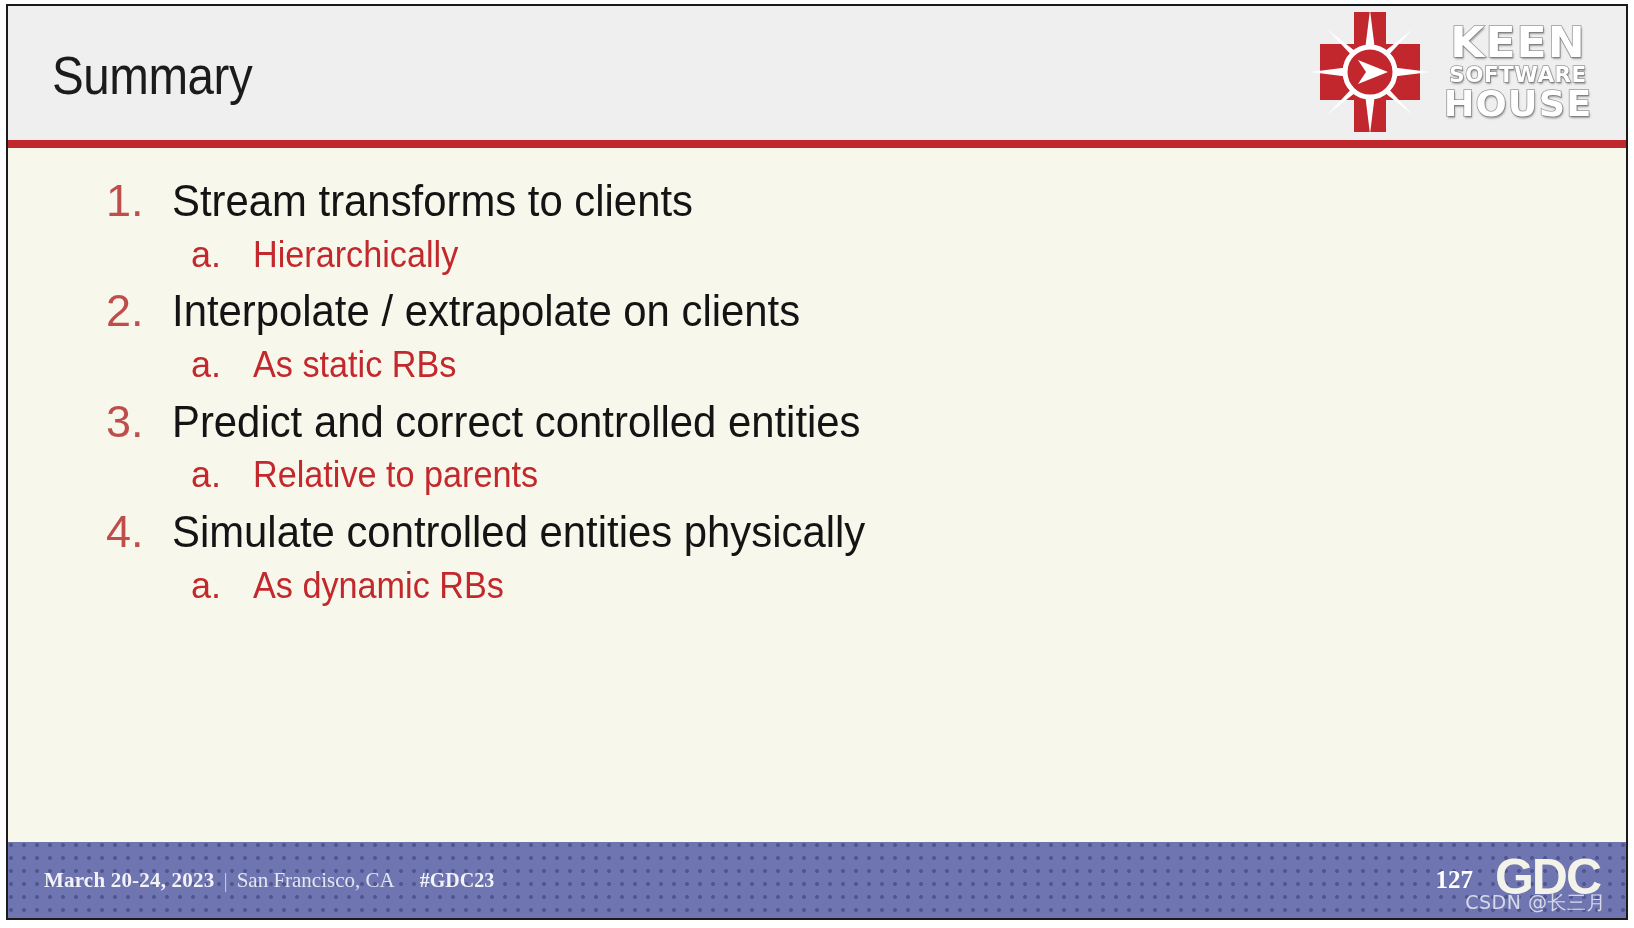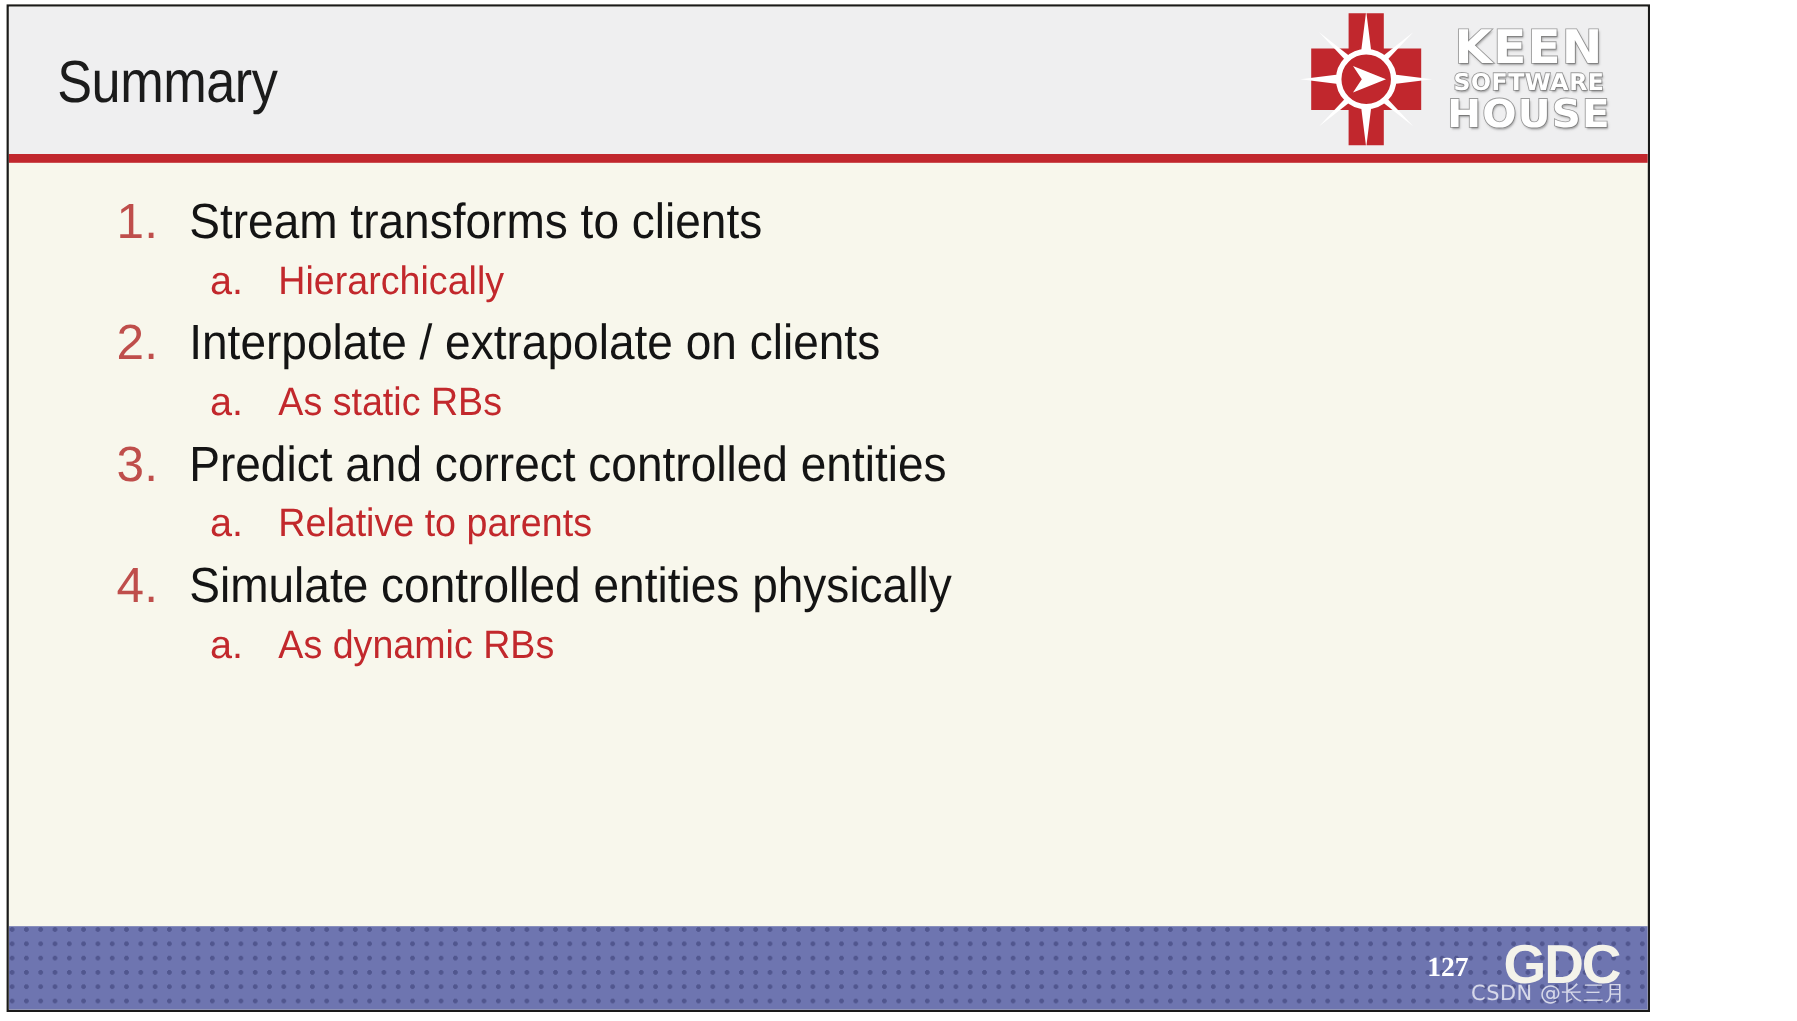--- a/index.html
+++ b/index.html
@@ -12,21 +12,21 @@
     height: 928px;
     overflow: hidden;
     font-family: "Liberation Sans", sans-serif;
   }
 
   
   .slide {
     position: absolute;
     left: 6px;
     top: 4px;
-    width: 1494px;
+    width: 1622px;
     height: 916px;
     border: 2px solid #1a1a1a;
     box-sizing: border-box;
     background: #f8f7ec;
     overflow: hidden;
   }
 
   
   .header {
     position: absolute;
@@ -184,21 +184,21 @@
   .f-city   { font-size: 21px; color: #e3e5f1; font-weight: normal; }
   .f-tag    { font-weight: bold; font-size: 20px; margin-left: 16px; }
 
   .footer-right {
     position: absolute;
     right: 26px;
     top: 50%;
     transform: translateY(-50%);
     display: flex;
     align-items: center;
-    gap: 32px;
+    gap: 22px;
   }
   .f-pageno {
     font-family: "Liberation Serif", serif;
     font-weight: bold;
     font-size: 25px;
     color: #ffffff;
   }
   .gdc-logo {
     font-family: Liberation Sans, sans-serif;
     font-weight: bold;
@@ -295,20 +295,26 @@
       </li>
       <li class="lvl2">
         <span class="marker">a.</span>
         <span class="txt">As dynamic RBs</span>
       </li>
 
     </ol>
   </div>
 
   <div class="footer">
+    <div class="footer-left">
+      <span class="f-date">March 20-24, 2023</span>
+      <span class="f-sep">|</span>
+      <span class="f-city">San Francisco, CA</span>
+      <span class="f-tag">#GDC23</span>
+    </div>
     <div class="footer-right">
       <span class="f-pageno">127</span>
       <span class="gdc-logo">GDC</span>
     </div>
     <div class="watermark">CSDN @长三月</div>
   </div>
 
 </div>
 
 </body></html>

